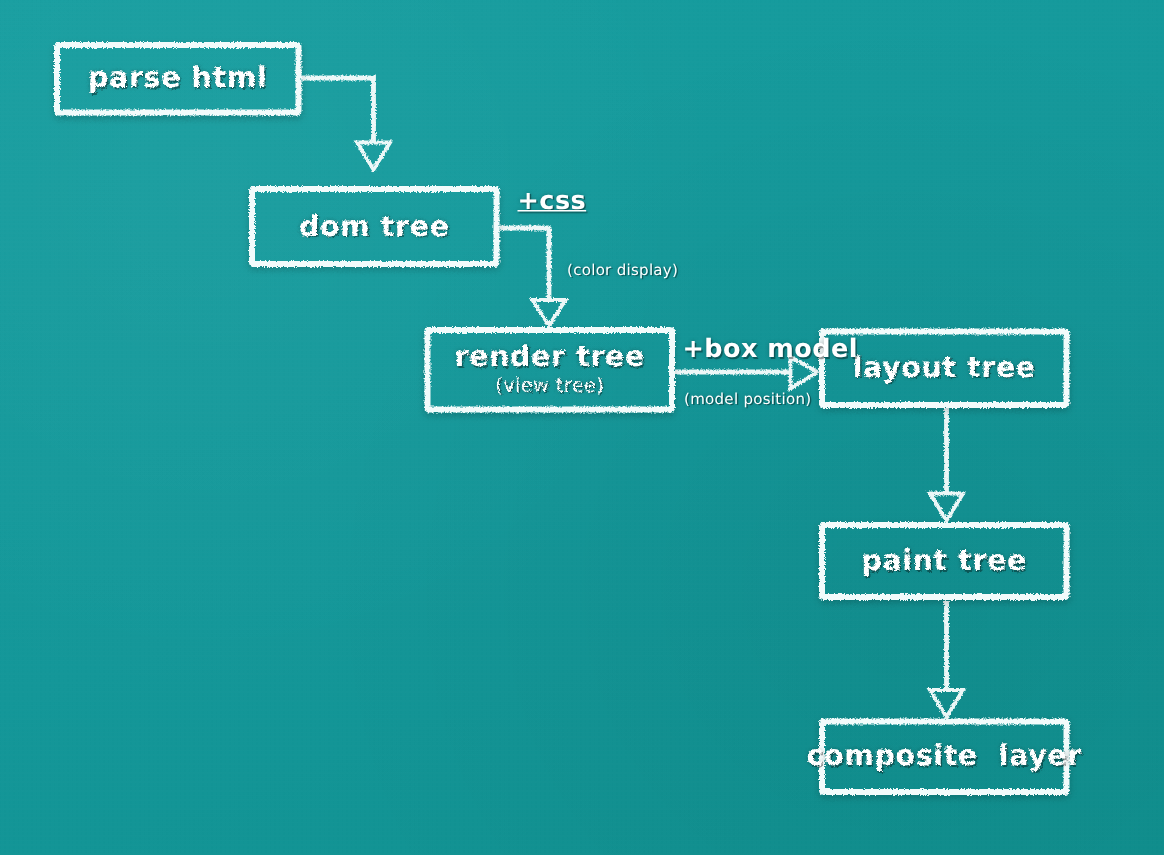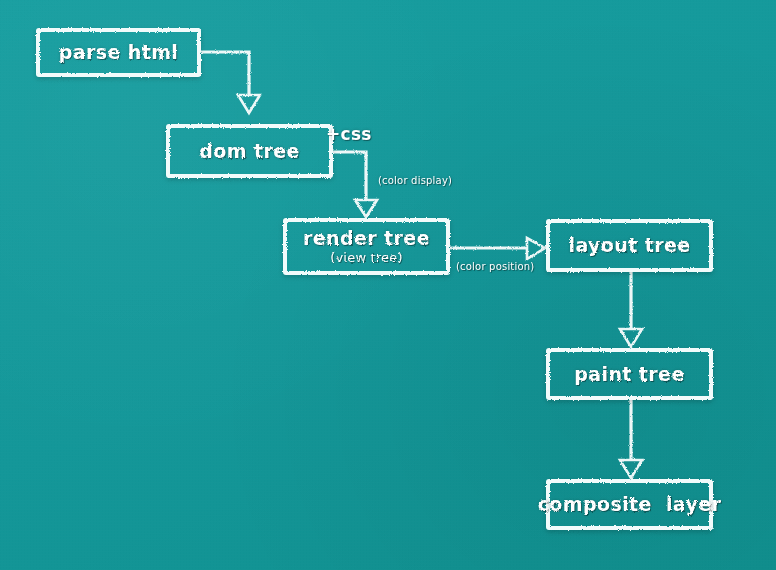--- a/index.html
+++ b/index.html
@@ -150,19 +150,20 @@
   </div>
 
   <div class="node" style="left:546px; top:348px; width:167px; height:52px;">
     <div class="title">paint tree</div>
   </div>
 
   <div class="node" style="left:546px; top:479px; width:167px; height:51px;">
     <div class="title">composite  layer</div>
   </div>
 
-  <div class="edge-label strong" style="left:326px; top:125px;">+css</div>
+  <div class="edge-label strong" style="left:345px; top:125px;text-decoration:underline;">+css</div>
 
   <div class="edge-label soft" style="left:378px; top:175px;">(color display)</div>
 
+  <div class="edge-label strong" style="left:455px; top:224px;">+box model</div>
 
-  <div class="edge-label soft" style="left:456px; top:261px;">(color position)</div>
+  <div class="edge-label soft" style="left:456px; top:261px;">(model position)</div>
 </div>
 
 </body></html>

